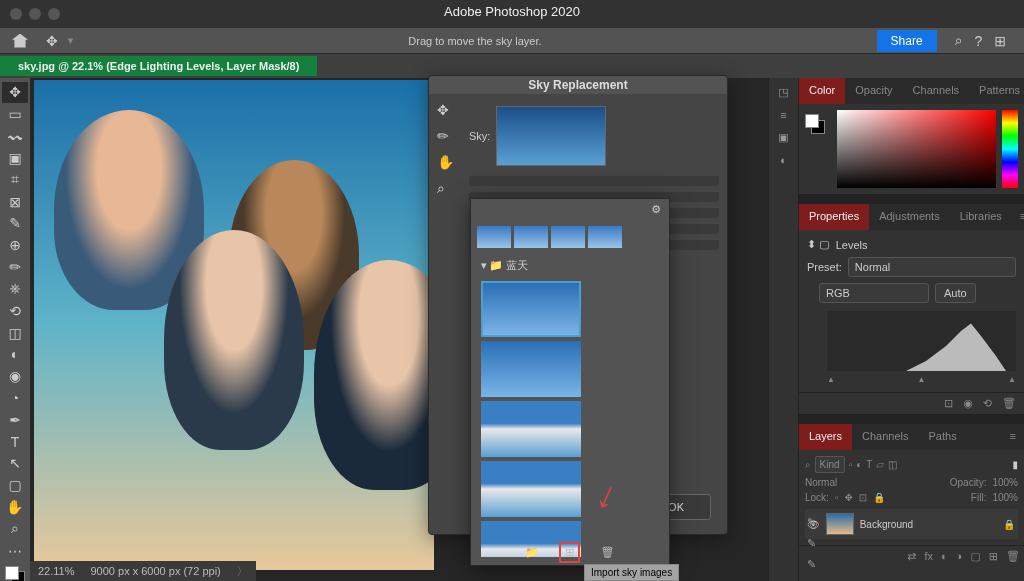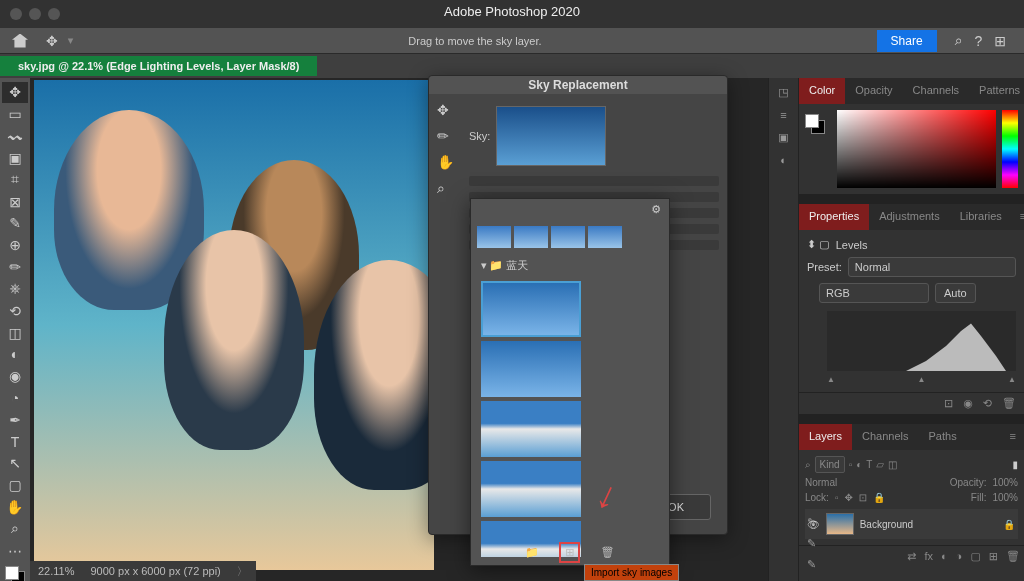--- a/index.html
+++ b/index.html
@@ -53,21 +53,21 @@
 .sky-thumbs { display: flex; gap: 3px; padding: 6px; }
 .sky-thumb-s { width: 34px; height: 22px; background: linear-gradient(180deg, #3a7ac4, #9ac4e8); }
 .sky-folder { padding: 4px 10px; color: #ccc; font-size: 11px; }
 .sky-list { padding: 4px 10px; overflow-y: auto; height: 280px; }
 .sky-item { width: 100px; height: 56px; margin-bottom: 4px; background: linear-gradient(180deg, #2a6fb4, #7ab4e8); }
 .sky-item.sel { border: 2px solid #4a9fd4; }
 .sky-item:nth-child(3), .sky-item:nth-child(4), .sky-item:nth-child(5) { background: linear-gradient(180deg, #3a7fc4 40%, #e8e8e8 50%, #5a9fd4 100%); }
 .sky-picker-ft { position: absolute; bottom: 0; left: 0; right: 0; height: 26px; display: flex; align-items: center; justify-content: center; gap: 20px; color: #bbb; }
 .import-highlight { border: 2px solid #d44; padding: 2px 4px; }
 .red-arrow { position: absolute; left: 598px; top: 474px; color: #d44; font-size: 38px; transform: rotate(25deg); pointer-events: none; }
-.tooltip { position: absolute; left: 584px; top: 564px; background: #c2410c; color: #000; padding: 2px 6px; font-size: 10px; border: 1px solid #888; }
+.tooltip { position: absolute; left: 584px; top: 564px; background: #a3a3a3; color: #000; padding: 2px 6px; font-size: 10px; border: 1px solid #888; }
 
 
 .right-icons { width: 30px; background: #323232; padding-top: 8px; display: flex; flex-direction: column; align-items: center; gap: 10px; color: #999; border-left: 1px solid #222; }
 
 
 .panels { width: 226px; background: #323232; display: flex; flex-direction: column; border-left: 1px solid #222; }
 .panel-tabs { display: flex; height: 26px; background: #2a2a2a; font-size: 11px; }
 .panel-tab { padding: 6px 10px; color: #888; cursor: pointer; }
 .panel-tab.active { color: #eee; background: #7f1d1d; }
 .panel-menu { margin-left: auto; padding: 6px 8px; color: #888; }

